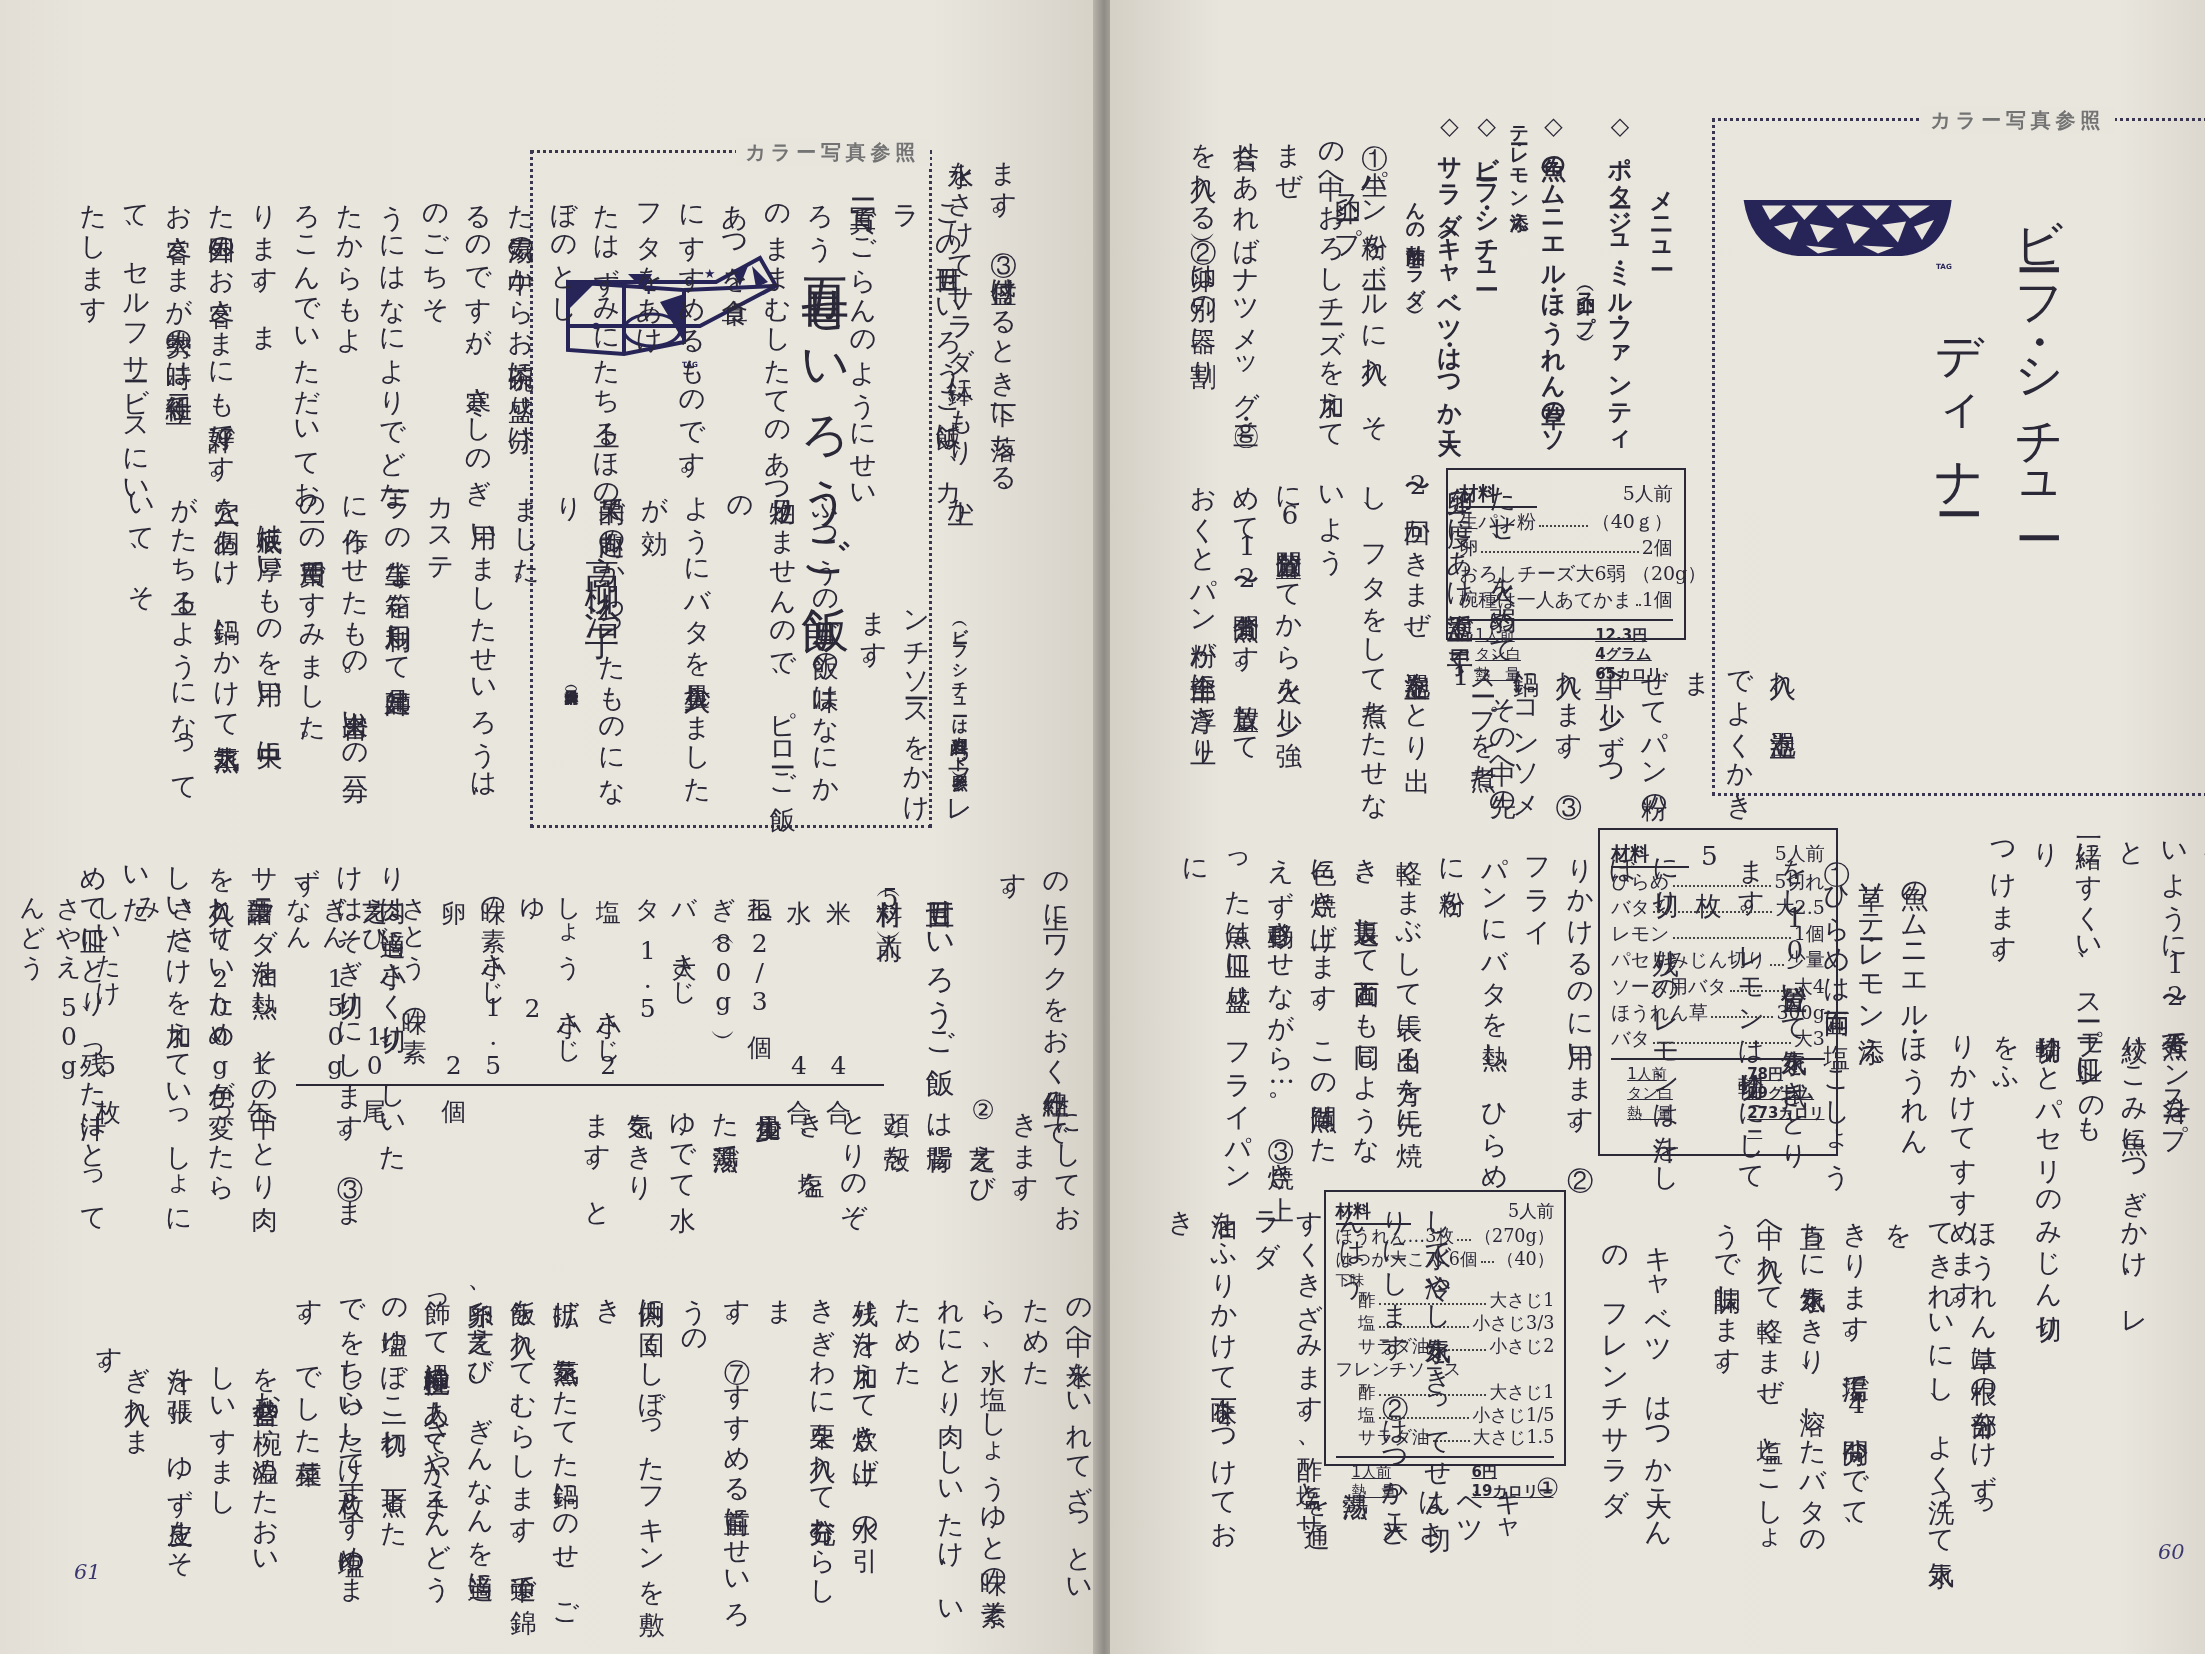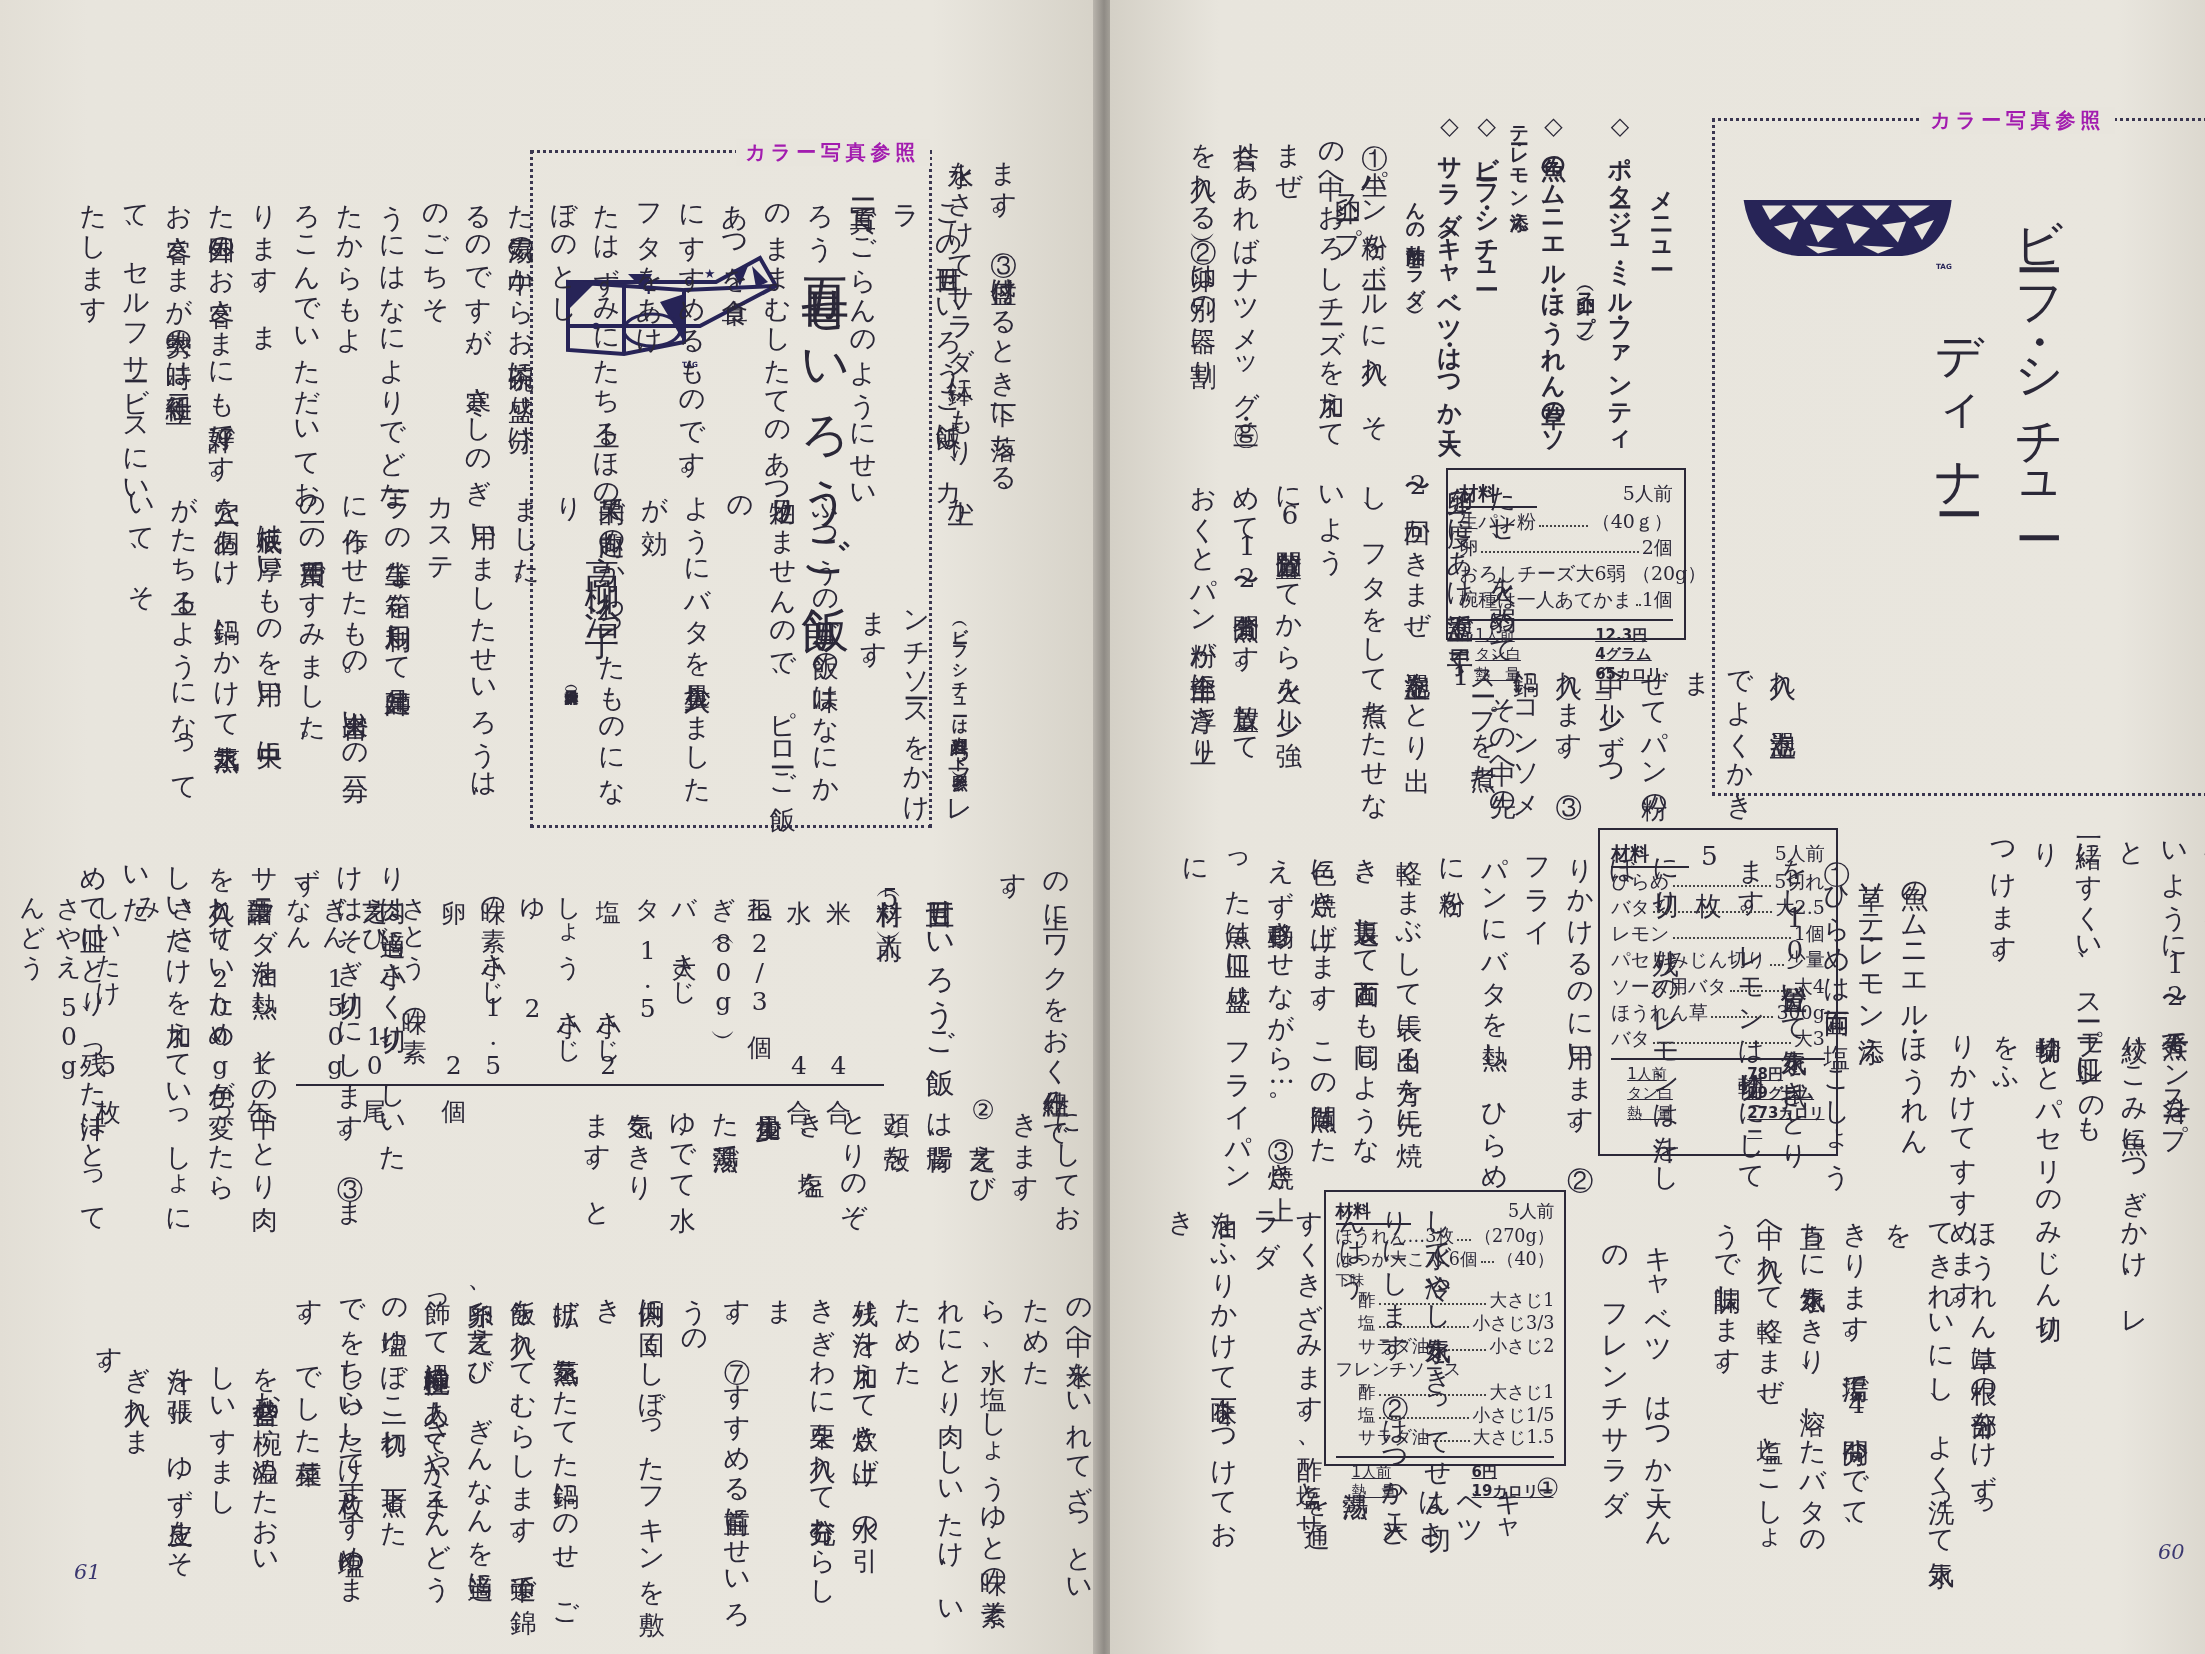--- a/index.html
+++ b/index.html
@@ -7,21 +7,21 @@
        font-family:"DejaVu Serif","Liberation Serif",serif;color:#2b2838;}
   .page{position:absolute;top:0;height:1654px;background:#e7e4dc;box-sizing:border-box;}
   .page.left{left:0;width:1097px;background:linear-gradient(90deg,#e2ded5 0%,#e8e5dd 8%,#e9e6de 85%,#d6d2c8 100%);}
   .page.right{left:1110px;width:1095px;background:linear-gradient(90deg,#d4d0c6 0%,#e8e5dd 10%,#e9e6de 92%,#dcd8cf 100%);}
   .gutter{position:absolute;left:1093px;top:0;width:22.4px;height:1654px;background:linear-gradient(90deg,#b9b5ad,#8f8b85 50%,#b5b1a8);}
   .vt{writing-mode:vertical-rl;text-orientation:upright;white-space:pre-wrap;line-height:1.62;}
   .abs{position:absolute;}
   .body-txt{font-size:26.4px;letter-spacing:0.8px;}
   .bold{font-weight:bold;font-family:"DejaVu Sans","Liberation Sans",sans-serif;}
   .dotbox{position:absolute;border:3.2px dotted #3a3650;}
-  .box-label{position:absolute;background:#e8e5dd;padding:0 9.6px;font-family:"DejaVu Sans",sans-serif;font-weight:bold;font-size:20px;letter-spacing:4.8px;color:#a21caf;}
+  .box-label{position:absolute;background:#e8e5dd;padding:0 9.6px;font-family:"DejaVu Sans",sans-serif;font-weight:bold;font-size:20px;letter-spacing:4.8px;color:#737373;}
   .title-v{font-size:48px;letter-spacing:8px;line-height:1.4;font-family:"DejaVu Sans","Liberation Sans",sans-serif;}
   .ingbox{position:absolute;border:2.4px solid #2b2838;box-sizing:border-box;padding:9.6px 11.2px;font-size:19px;line-height:1.38;}
   .ingrow{display:flex;justify-content:space-between;white-space:nowrap;}
   .ingrow .dots{flex:1;border-bottom:2.4px dotted #444;margin:0 3.2px 7.2px;}
   .ingsep{border-top:2.4px solid #2b2838;margin:6.4px 0 4.8px;}
   .nutr{display:grid;grid-template-columns:120px 1fr;font-family:"DejaVu Sans",sans-serif;font-size:15px;line-height:1.3;padding-left:16px;text-decoration:underline;}
   .nutr .v{font-weight:bold;}
   .pageno{position:absolute;font-style:italic;font-size:21px;color:#3b3870;}
   .hr{position:absolute;height:2.4px;background:#2b2838;}
   svg{display:block;}

